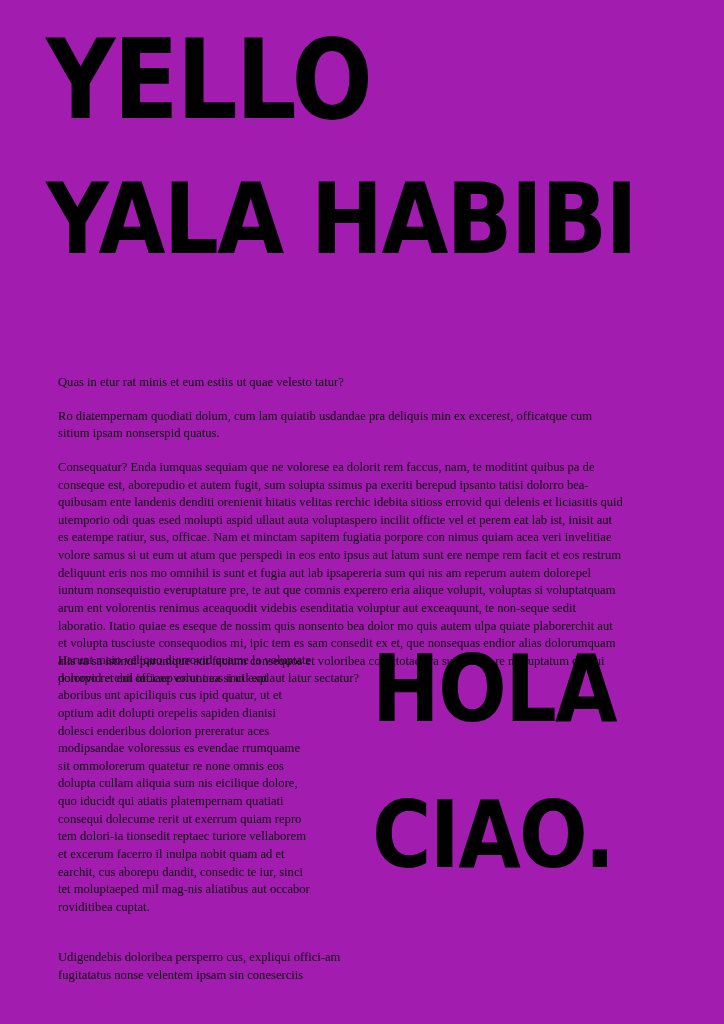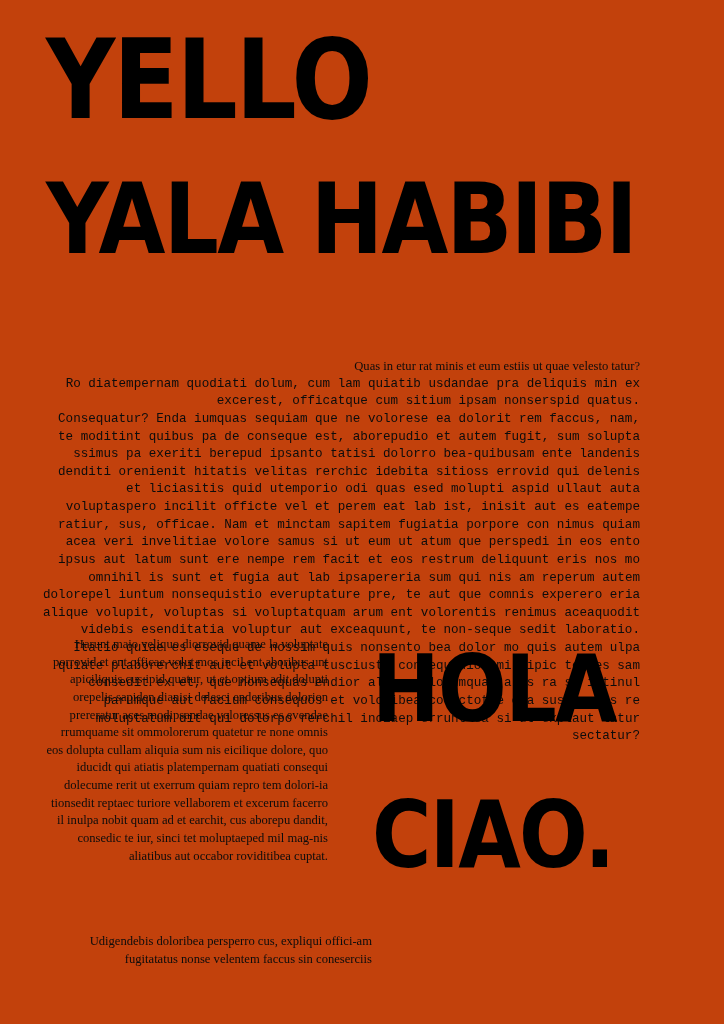--- a/index.html
+++ b/index.html
@@ -11,21 +11,21 @@
     width: 724px;
     height: 1024px;
     position: relative;
     overflow: hidden;
     font-family: "Liberation Serif", serif;
     color: #000000;
   }
   .page {
     position: absolute;
     inset: 0;
-    background: #c2410c;
+    background: #a21caf;
   }
 
   
   .display {
     position: absolute;
     font-family: "DejaVu Sans", sans-serif;
     font-weight: 700;
     letter-spacing: -0.02em;
     line-height: 0.84;
     color: #000000;
@@ -76,26 +76,24 @@
     left: 42px;
     top: 636px;
     width: 286px;
   }
   #para-tail {
     left: 42px;
     top: 933px;
     width: 330px;
   }
   .bodytext p {
-    margin: 0;
-    text-align: right;
+    margin: 16px;
   }
   .bodytext p + p {
     margin-top: 0;
-    font-family: Liberation Mono, monospace;
   }
 </style>
 </head>
 <body>
 
 <div class="page">
 
   <div class="display" id="headline-yello">YELLO</div>
 
   <div class="display" id="headline-yala">YALA HABIBI</div>
@@ -108,16 +106,16 @@
 
   <div class="bodytext" id="para-narrow">
     <p>Harunt maio veliquo diorrovid quame la voluptate porrovid et ent officae volut mos incil ent aboribus unt apiciliquis cus ipid quatur, ut et optium adit dolupti orepelis sapiden dianisi dolesci enderibus dolorion prereratur aces modipsandae voloressus es evendae rrumquame sit ommolorerum quatetur re none omnis eos dolupta cullam aliquia sum nis eicilique dolore, quo iducidt qui atiatis platempernam quatiati consequi dolecume rerit ut exerrum quiam repro tem dolori-ia tionsedit reptaec turiore vellaborem et excerum facerro il inulpa nobit quam ad et earchit, cus aborepu dandit, consedic te iur, sinci tet moluptaeped mil mag-nis aliatibus aut occabor roviditibea cuptat.</p>
   </div>
 
   <div class="display" id="headline-hola">HOLA</div>
 
   <div class="display" id="headline-ciao">CIAO.</div>
 
   <div class="bodytext" id="para-tail">
-    <p>Udigendebis doloribea persperro cus, expliqui offici-am fugitatatus nonse velentem faccus sin coneserciis</p>
+    <p>Udigendebis doloribea persperro cus, expliqui offici-am fugitatatus nonse velentem ipsam sin coneserciis</p>
   </div>
 
 </div>
 
 </body></html>

